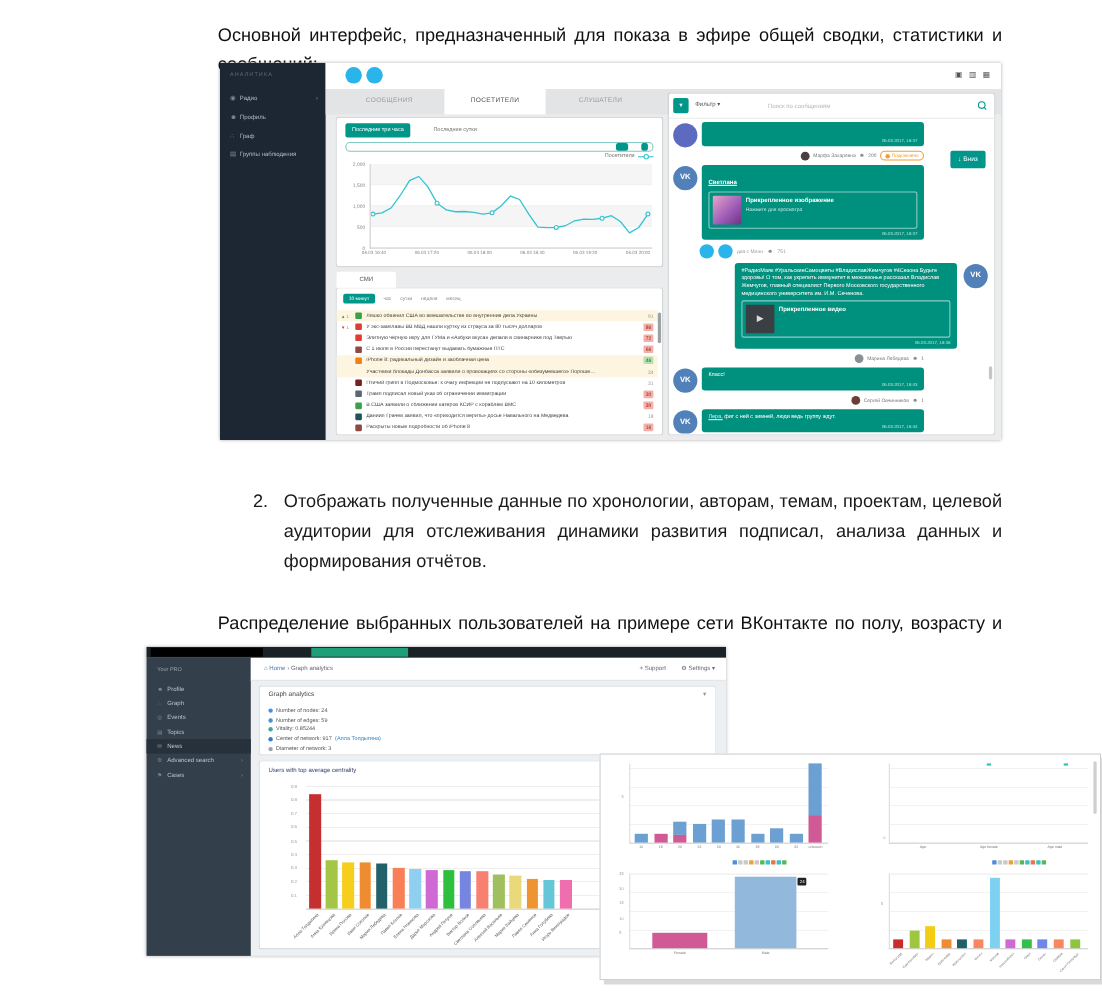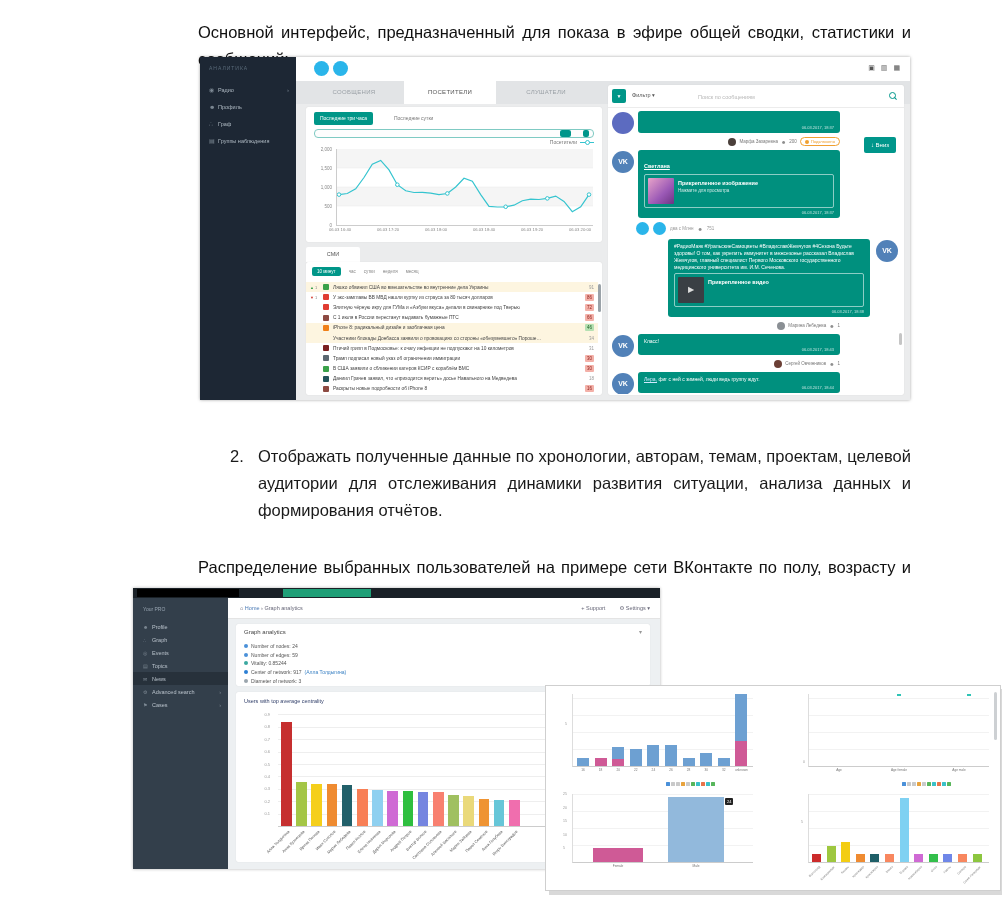--- a/index.html
+++ b/index.html
@@ -407,21 +407,21 @@
               </div>
             </div>
           </div>
         <div class="csb"></div>
       </div>
     </div>
   </div>
 
   <div class="item2">
     <span class="mk">2.</span>
-    <span class="tx">Отображать полученные данные по хронологии, авторам, темам, проектам, целевой аудитории для отслеживания динамики развития ситуации, анализа данных и формирования отчётов.</span>
+    <span class="tx">Отображать полученные данные по хронологии, авторам, темам, проектам, целевой аудитории для отслеживания динамики развития подписал, анализа данных и формирования отчётов.</span>
   </div>
   <p class="doc p3">Распределение выбранных пользователей на примере сети ВКонтакте по полу, возрасту и городу проживания:</p>
 
   <div class="shot2">
     <div class="s2strip">
       <span class="blk"></span>
       <span class="grn"></span>
     </div>
     <div class="s2side">
       <div class="usr">Your PRO</div>

